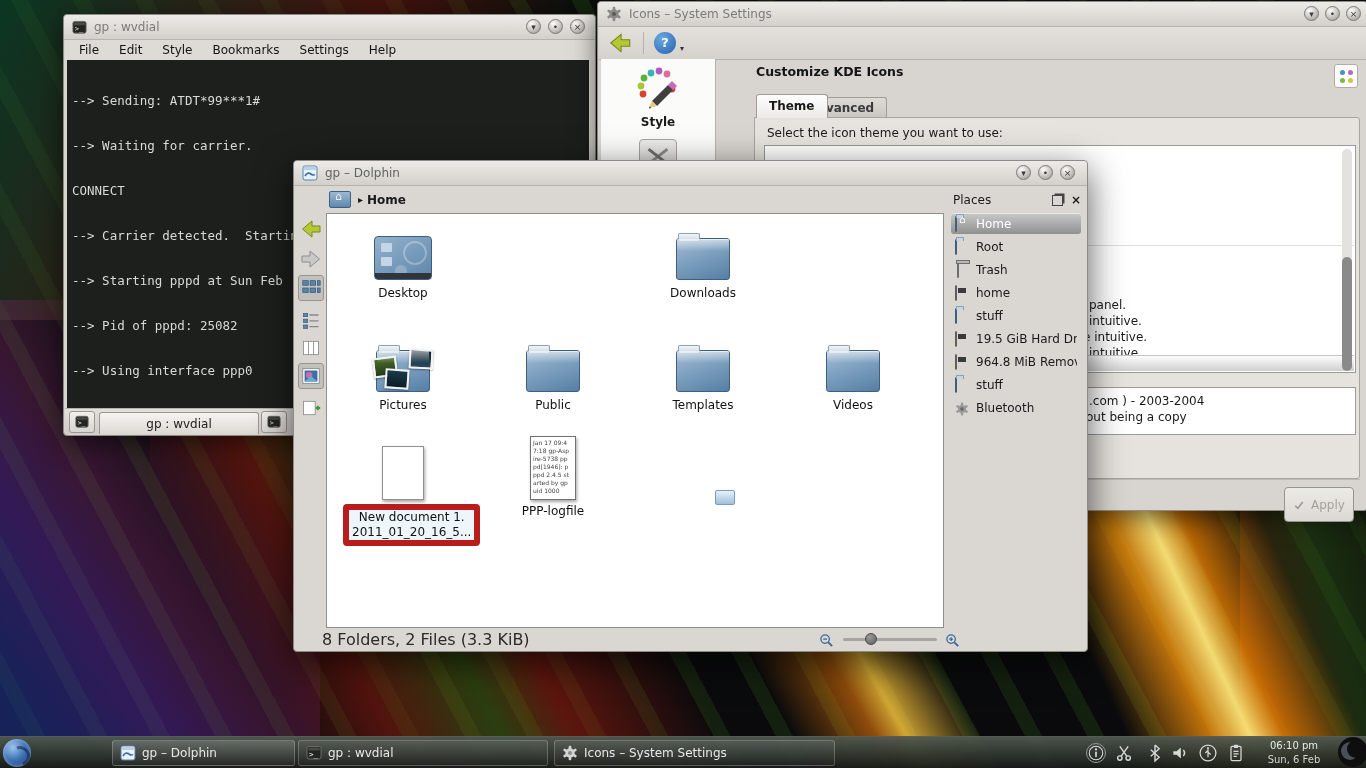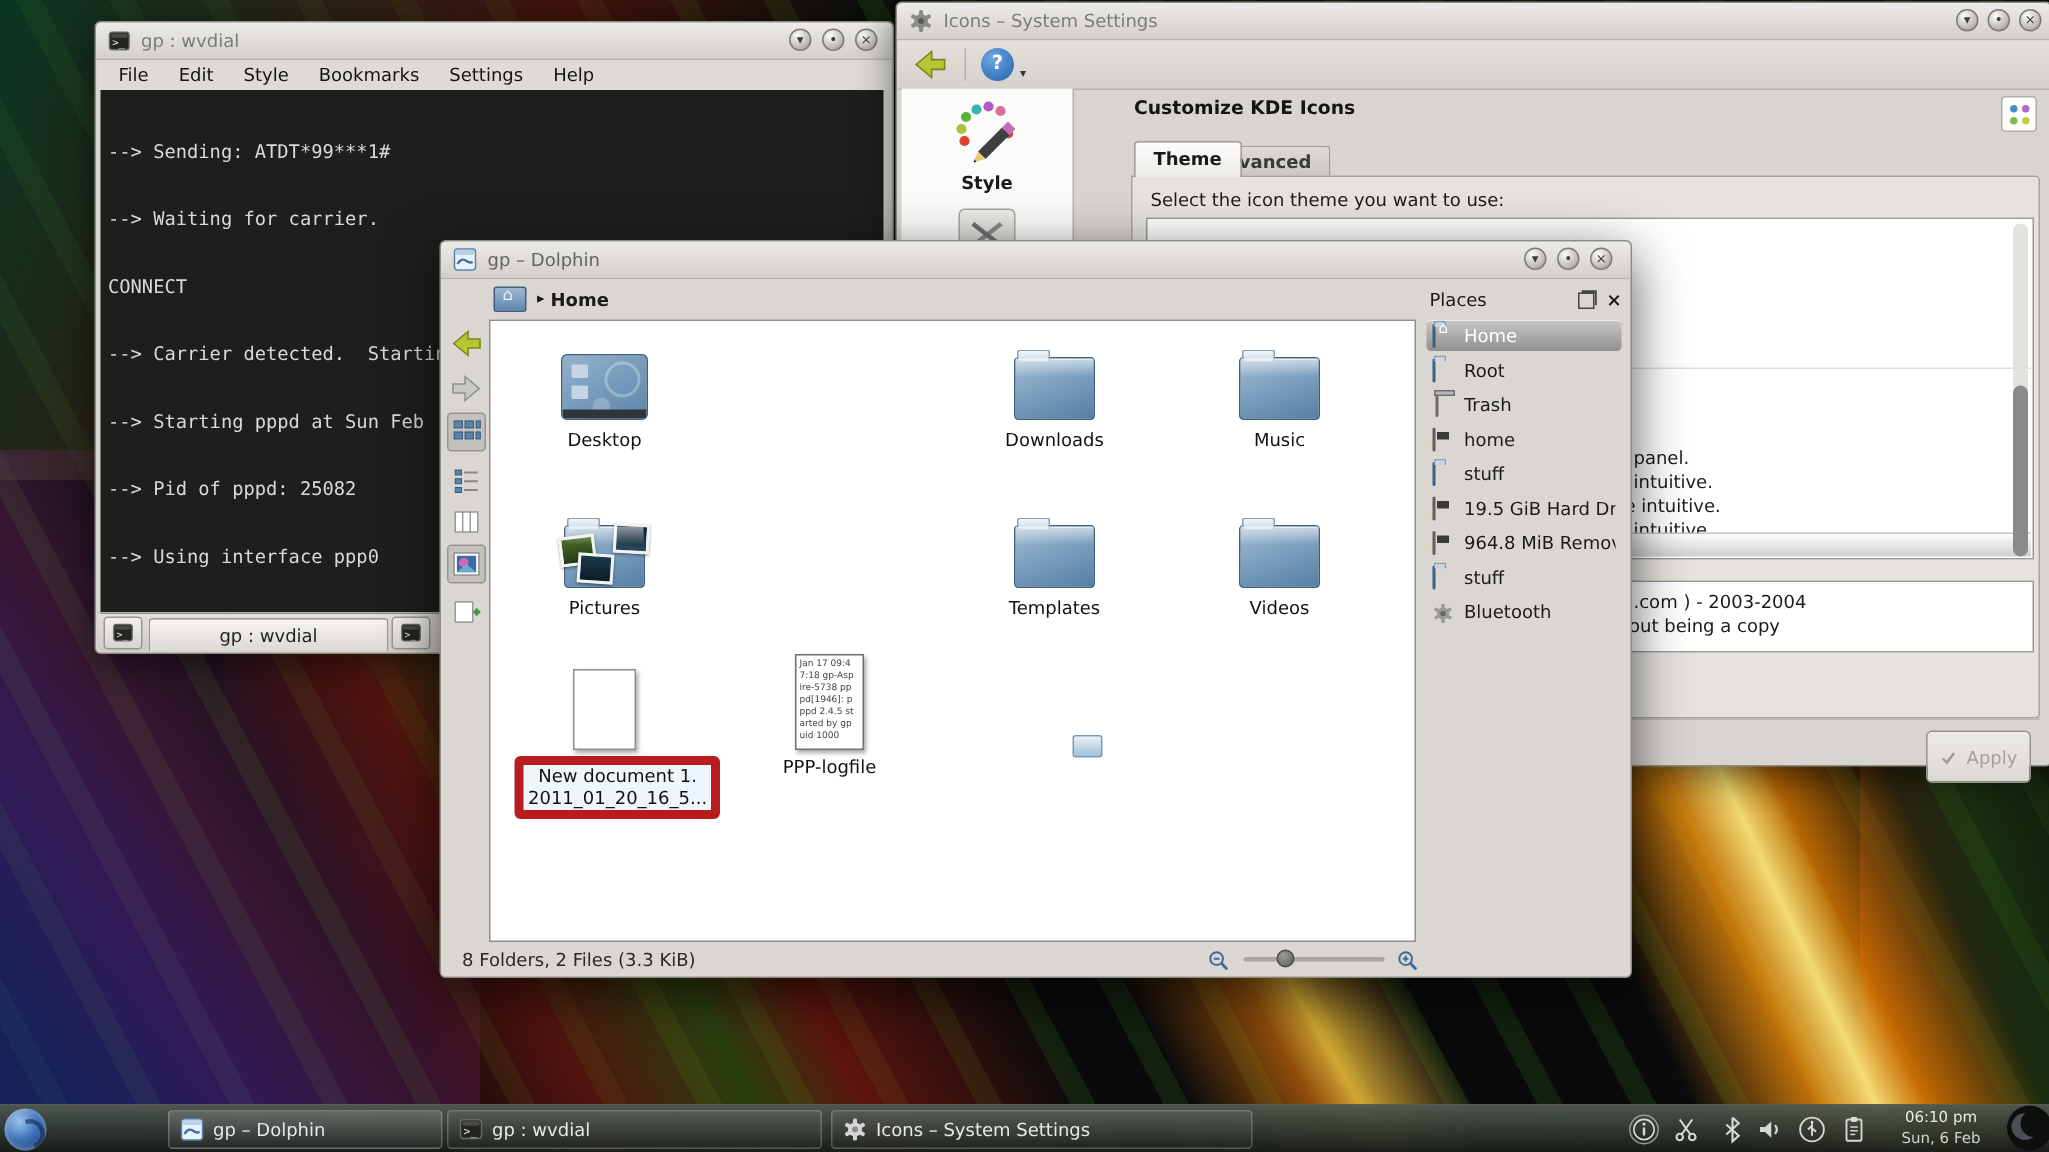--- a/index.html
+++ b/index.html
@@ -131,22 +131,22 @@
       border:1px solid #8aa0b5;border-bottom:none;border-radius:1px 1px 0 0;}
   .pl-home::after{content:"⌂";position:absolute;left:3px;top:-3px;color:#fff;font-size:10px;}
   .pl-trash{width:10px;height:12px;margin:2px 0 0 2px;background:linear-gradient(#d8d8d8,#9a9a9a);
       border:1px solid #6e6e6e;border-radius:1px 1px 2px 2px;position:relative;}
   .pl-trash::before{content:"";position:absolute;left:-2px;top:-3px;width:12px;height:2px;background:#b8b8b8;border:1px solid #6e6e6e;}
   .pl-drive{width:15px;height:11px;margin-top:2px;background:linear-gradient(#ececec,#ababab);
       border:1px solid #5e5e5e;border-radius:2px;position:relative;}
   .pl-drive::before{content:"";position:absolute;left:2px;top:2px;width:8px;height:5px;background:#3a3a3a;}
   .pl-drive::after{content:"";position:absolute;right:2px;bottom:2px;width:2px;height:2px;background:#cfe08a;border-radius:50%;}
   
-  #d-status{position:absolute;left:4px;right:1px;bottom:1px;height:21px;display:flex;align-items:center;
-      padding:0 10px;font-size:12px;color:#2a2a2a;text-align:center;}
+  #d-status{position:absolute;left:18px;right:1px;bottom:1px;height:21px;display:flex;align-items:center;
+      padding:0 10px;font-size:16px;color:#2a2a2a;text-align:center;}
   .zslider{position:absolute;left:531px;top:9px;width:94px;height:3px;background:#a8a5a0;border-radius:2px;}
   .zhandle{position:absolute;left:22px;top:-5px;width:12px;height:12px;border-radius:50%;
       background:radial-gradient(circle at 35% 30%,#9a9a9a,#5e5e5e);border:1px solid #4a4a4a;box-sizing:border-box;}
   
   #taskbar{position:absolute;left:0;right:0;top:736px;height:32px;z-index:50;
       background:linear-gradient(rgba(78,88,78,.95),rgba(22,26,22,.97));
       border-top:1px solid rgba(255,255,255,.28);}
   .task{position:absolute;top:3px;height:26px;border:1px solid rgba(255,255,255,.22);border-radius:3px;
       background:linear-gradient(rgba(255,255,255,.08),rgba(255,255,255,.02));
       display:flex;align-items:center;gap:6px;padding:0 7px;color:#e8e8e8;font-size:12px;box-sizing:border-box;
@@ -510,36 +510,36 @@
             </div>
           </div>
         <div class="flabel">Desktop</div>
       </div>
       <div class="fitem" style="left:316px;top:8px">
         <div class="iconbox">
             <div class="folder"></div>
           </div>
         <div class="flabel">Downloads</div>
       </div>
-      <div class="fitem" style="left:466px;top:8px">
-        <div class="iconbox">
-            <div class="folder"></div>
-          </div>
-        <div class="flabel">Music</div>
-      </div>
 
       <div class="fitem" style="left:16px;top:120px">
         <div class="iconbox">
             <div class="folder">
               <span class="ph ph1" style="background:linear-gradient(#4a6a2a,#243a16)"></span>
               <span class="ph ph2" style="background:linear-gradient(#1a3a4a,#0c1c26)"></span>
               <span class="ph ph3" style="background:linear-gradient(#10222e,#2a4a5e)"></span>
             </div>
           </div>
         <div class="flabel">Pictures</div>
+      </div>
+      <div class="fitem" style="left:166px;top:120px">
+        <div class="iconbox">
+            <div class="folder"></div>
+          </div>
+        <div class="flabel">Public</div>
       </div>
       <div class="fitem" style="left:316px;top:120px">
         <div class="iconbox">
             <div class="folder"></div>
           </div>
         <div class="flabel">Templates</div>
       </div>
       <div class="fitem" style="left:466px;top:120px">
         <div class="iconbox">
             <div class="folder"></div>

